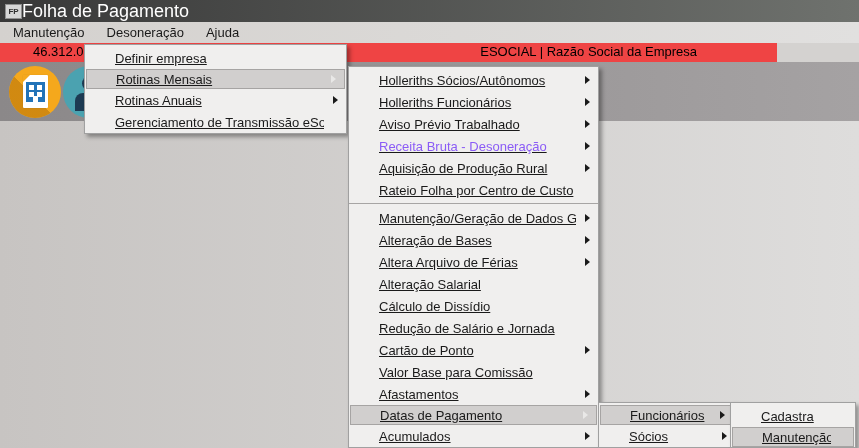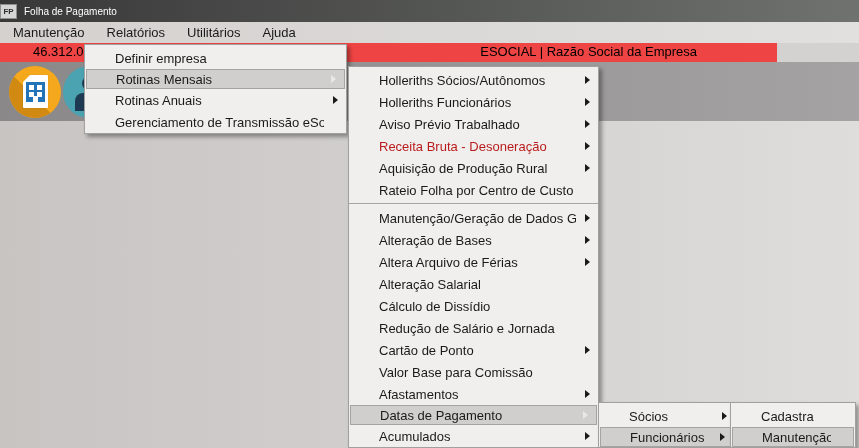--- a/index.html
+++ b/index.html
@@ -6,28 +6,28 @@
   *{box-sizing:border-box;}
   #screen{
     position:relative;width:859px;height:448px;overflow:hidden;
     font-family:"Liberation Sans","DejaVu Sans",sans-serif;
     font-size:13px;color:#1a1a1a;background:#d4d2d0;
   }
   
   .titlebar{
     position:absolute;left:0;top:0;width:859px;height:22px;
     background:linear-gradient(to right,#383838,#6f726e);
-    display:flex;align-items:center;gap:7px;
+    display:flex;align-items:center;padding-left:5px;
   }
   .app-badge{
     width:17px;height:15px;background:#d6d6d6;border:1px solid #8f8f8f;
     color:#2e2e2e;font-size:8px;font-weight:bold;
     display:flex;align-items:center;justify-content:center;letter-spacing:0;
   }
-  .title-text{color:#ffffff;font-size:10px;}
+  .title-text{color:#ffffff;font-size:18px;}
   
   .menubar{
     position:absolute;left:0;top:22px;width:859px;height:21px;
     background:linear-gradient(to right,#d4d1ce,#e1e0df);
     display:flex;align-items:stretch;padding-left:2px;
   }
   .mb-item{
     display:flex;align-items:center;padding:0 10px;cursor:default;
     border:1px solid transparent;
   }
@@ -75,28 +75,28 @@
   .icon-people .body{
     position:absolute;left:12px;top:27px;width:29px;height:18px;border-radius:8px 8px 0 0;background:#1d3a52;
   }
   
   .menu-panel{
     position:absolute;background:#f0efee;border:1px solid #a0a0a0;
     box-shadow:3px 3px 4px rgba(0,0,0,0.35);padding-top:2px;
   }
   .menu-item{
     height:22px;display:flex;align-items:center;position:relative;
-    padding-left:30px;padding-right:22px;cursor:default;white-space:nowrap;
+    padding-left:30px;padding-right:22px;cursor:default;white-space:nowrap;text-decoration:underline;
   }
   .menu-item .label{flex:1 1 auto;overflow:hidden;}
   .menu-item.highlighted{
     background:#d1cfce;border:1px solid #a6a4a3;margin:0 1px;
     padding-left:29px;height:20px;
   }
-  .menu-item.disabled .label{color:#b91c1c;}
+  .menu-item.disabled .label{color:#8b5cf6;}
   .arrow{
     position:absolute;right:8px;top:50%;margin-top:-4px;width:0;height:0;
     border-left:5px solid #1a1a1a;border-top:4px solid transparent;border-bottom:4px solid transparent;
   }
   .arrow.faded{border-left-color:#e9e8e7;}
   .sep{height:6px;position:relative;}
   .sep::after{
     content:"";position:absolute;left:0;right:0;top:2px;height:1px;background:#a7a5a4;
   }
 </style>
@@ -105,22 +105,21 @@
 
 <div id="screen">
 
   <div class="titlebar">
     <span class="app-badge">FP</span>
     <span class="title-text">Folha de Pagamento</span>
   </div>
 
   <div class="menubar" id="menubar">
       <div class="mb-item">Manutenção</div>
-      <div class="mb-item">Relatórios</div>
-      <div class="mb-item">Utilitários</div>
+      <div class="mb-item">Desoneração</div>
       <div class="mb-item">Ajuda</div>
     </div>
 
   <div class="infobar">
     <span class="company-code">46.312.0</span>
     <span class="esocial-text">ESOCIAL | Razão Social da Empresa</span>
   </div>
 
   <div class="toolbar">
     <div class="tb-icon icon-company">
@@ -221,28 +220,28 @@
         <div class="menu-item highlighted">
           <span class="label">Datas de Pagamento</span>
           <span class="arrow faded"></span>
         </div>
         <div class="menu-item">
           <span class="label">Acumulados</span>
           <span class="arrow"></span>
         </div>
       </div>
       <div class="menu-panel" style="left: 598px; top: 402px; width: 138px; z-index: 12;">
+        <div class="menu-item highlighted">
+          <span class="label">Funcionários</span>
+          <span class="arrow"></span>
+        </div>
         <div class="menu-item">
           <span class="label">Sócios</span>
           <span class="arrow"></span>
         </div>
-        <div class="menu-item highlighted">
-          <span class="label">Funcionários</span>
-          <span class="arrow"></span>
-        </div>
       </div>
       <div class="menu-panel" style="left: 730px; top: 402px; width: 126px; z-index: 13;">
         <div class="menu-item">
           <span class="label">Cadastra</span>
         </div>
         <div class="menu-item highlighted">
           <span class="label">Manutenção</span>
         </div>
       </div>
     </div>

